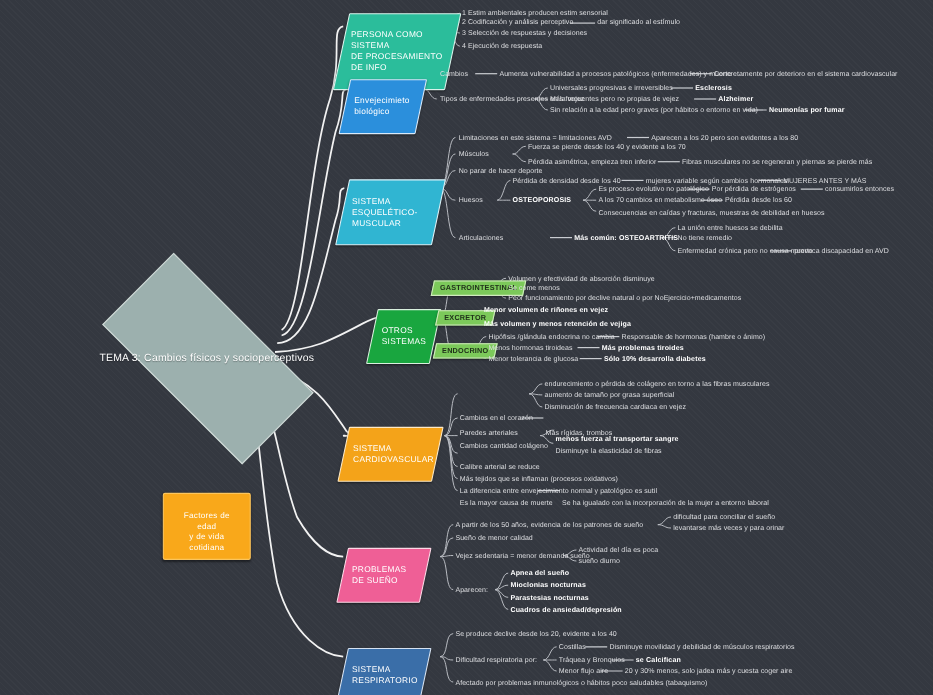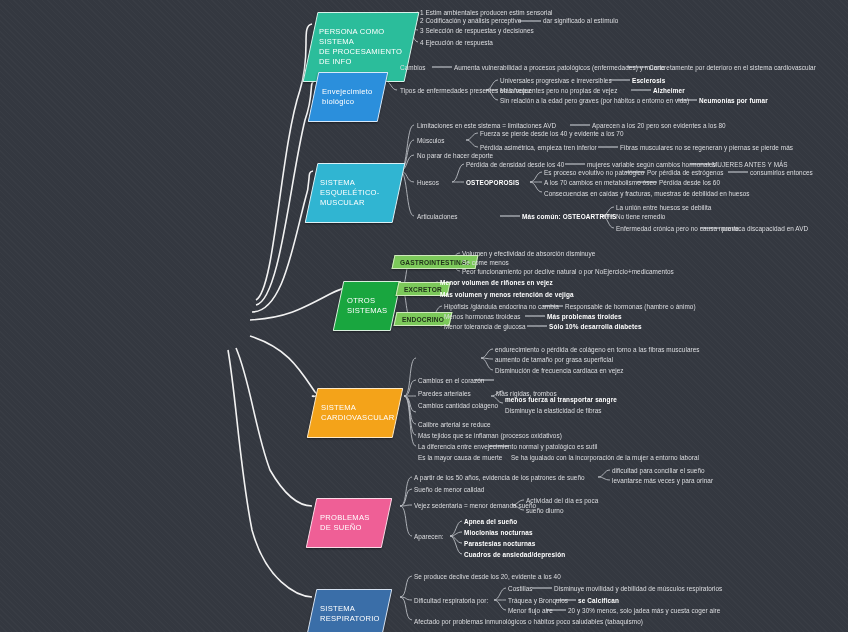--- a/index.html
+++ b/index.html
@@ -183,21 +183,29 @@
     <path class="twig" d="M400,597 C408,597 404,600 412,600"></path>
     <path class="twig" d="M400,597 C408,597 404,620 412,620"></path>
     <path class="twig" d="M494,600 C500,600 500,588 506,588"></path>
     <path class="twig" d="M494,600 C500,600 500,600 506,600"></path>
     <path class="twig" d="M494,600 C500,600 500,610 506,610"></path>
     <path class="dash" d="M532,588 L552,588"></path>
     <path class="dash" d="M556,600 L576,600"></path>
     <path class="dash" d="M546,610 L566,610"></path>
   </svg>
 
-
+  <div class="center-node">
+    <div class="diamond"></div>
+    <div class="ctext">TEMA 3: Cambios físicos y socioperceptivos</div>
+  </div>
+
+  <div class="node n-factores" style="left:148px;top:448px;width:80px;">
+    <span>Factores de edad
+y de vida cotidiana</span>
+  </div>
 
   <div class="node skew n-persona" style="left:310px;top:12px;width:102px;">
     <span>PERSONA COMO SISTEMA
 DE PROCESAMIENTO DE INFO</span>
   </div>
   <div class="txt" style="left:420px;top:9px;">1 Estim ambientales producen estim sensorial</div>
   <div class="txt" style="left:420px;top:17px;">2 Codificación y análisis perceptivo</div>
   <div class="txt" style="left:543px;top:17px;">dar significado al estímulo</div>
   <div class="txt" style="left:420px;top:27px;">3 Selección de respuestas y decisiones</div>
   <div class="txt" style="left:420px;top:39px;">4 Ejecución de respuesta</div>

